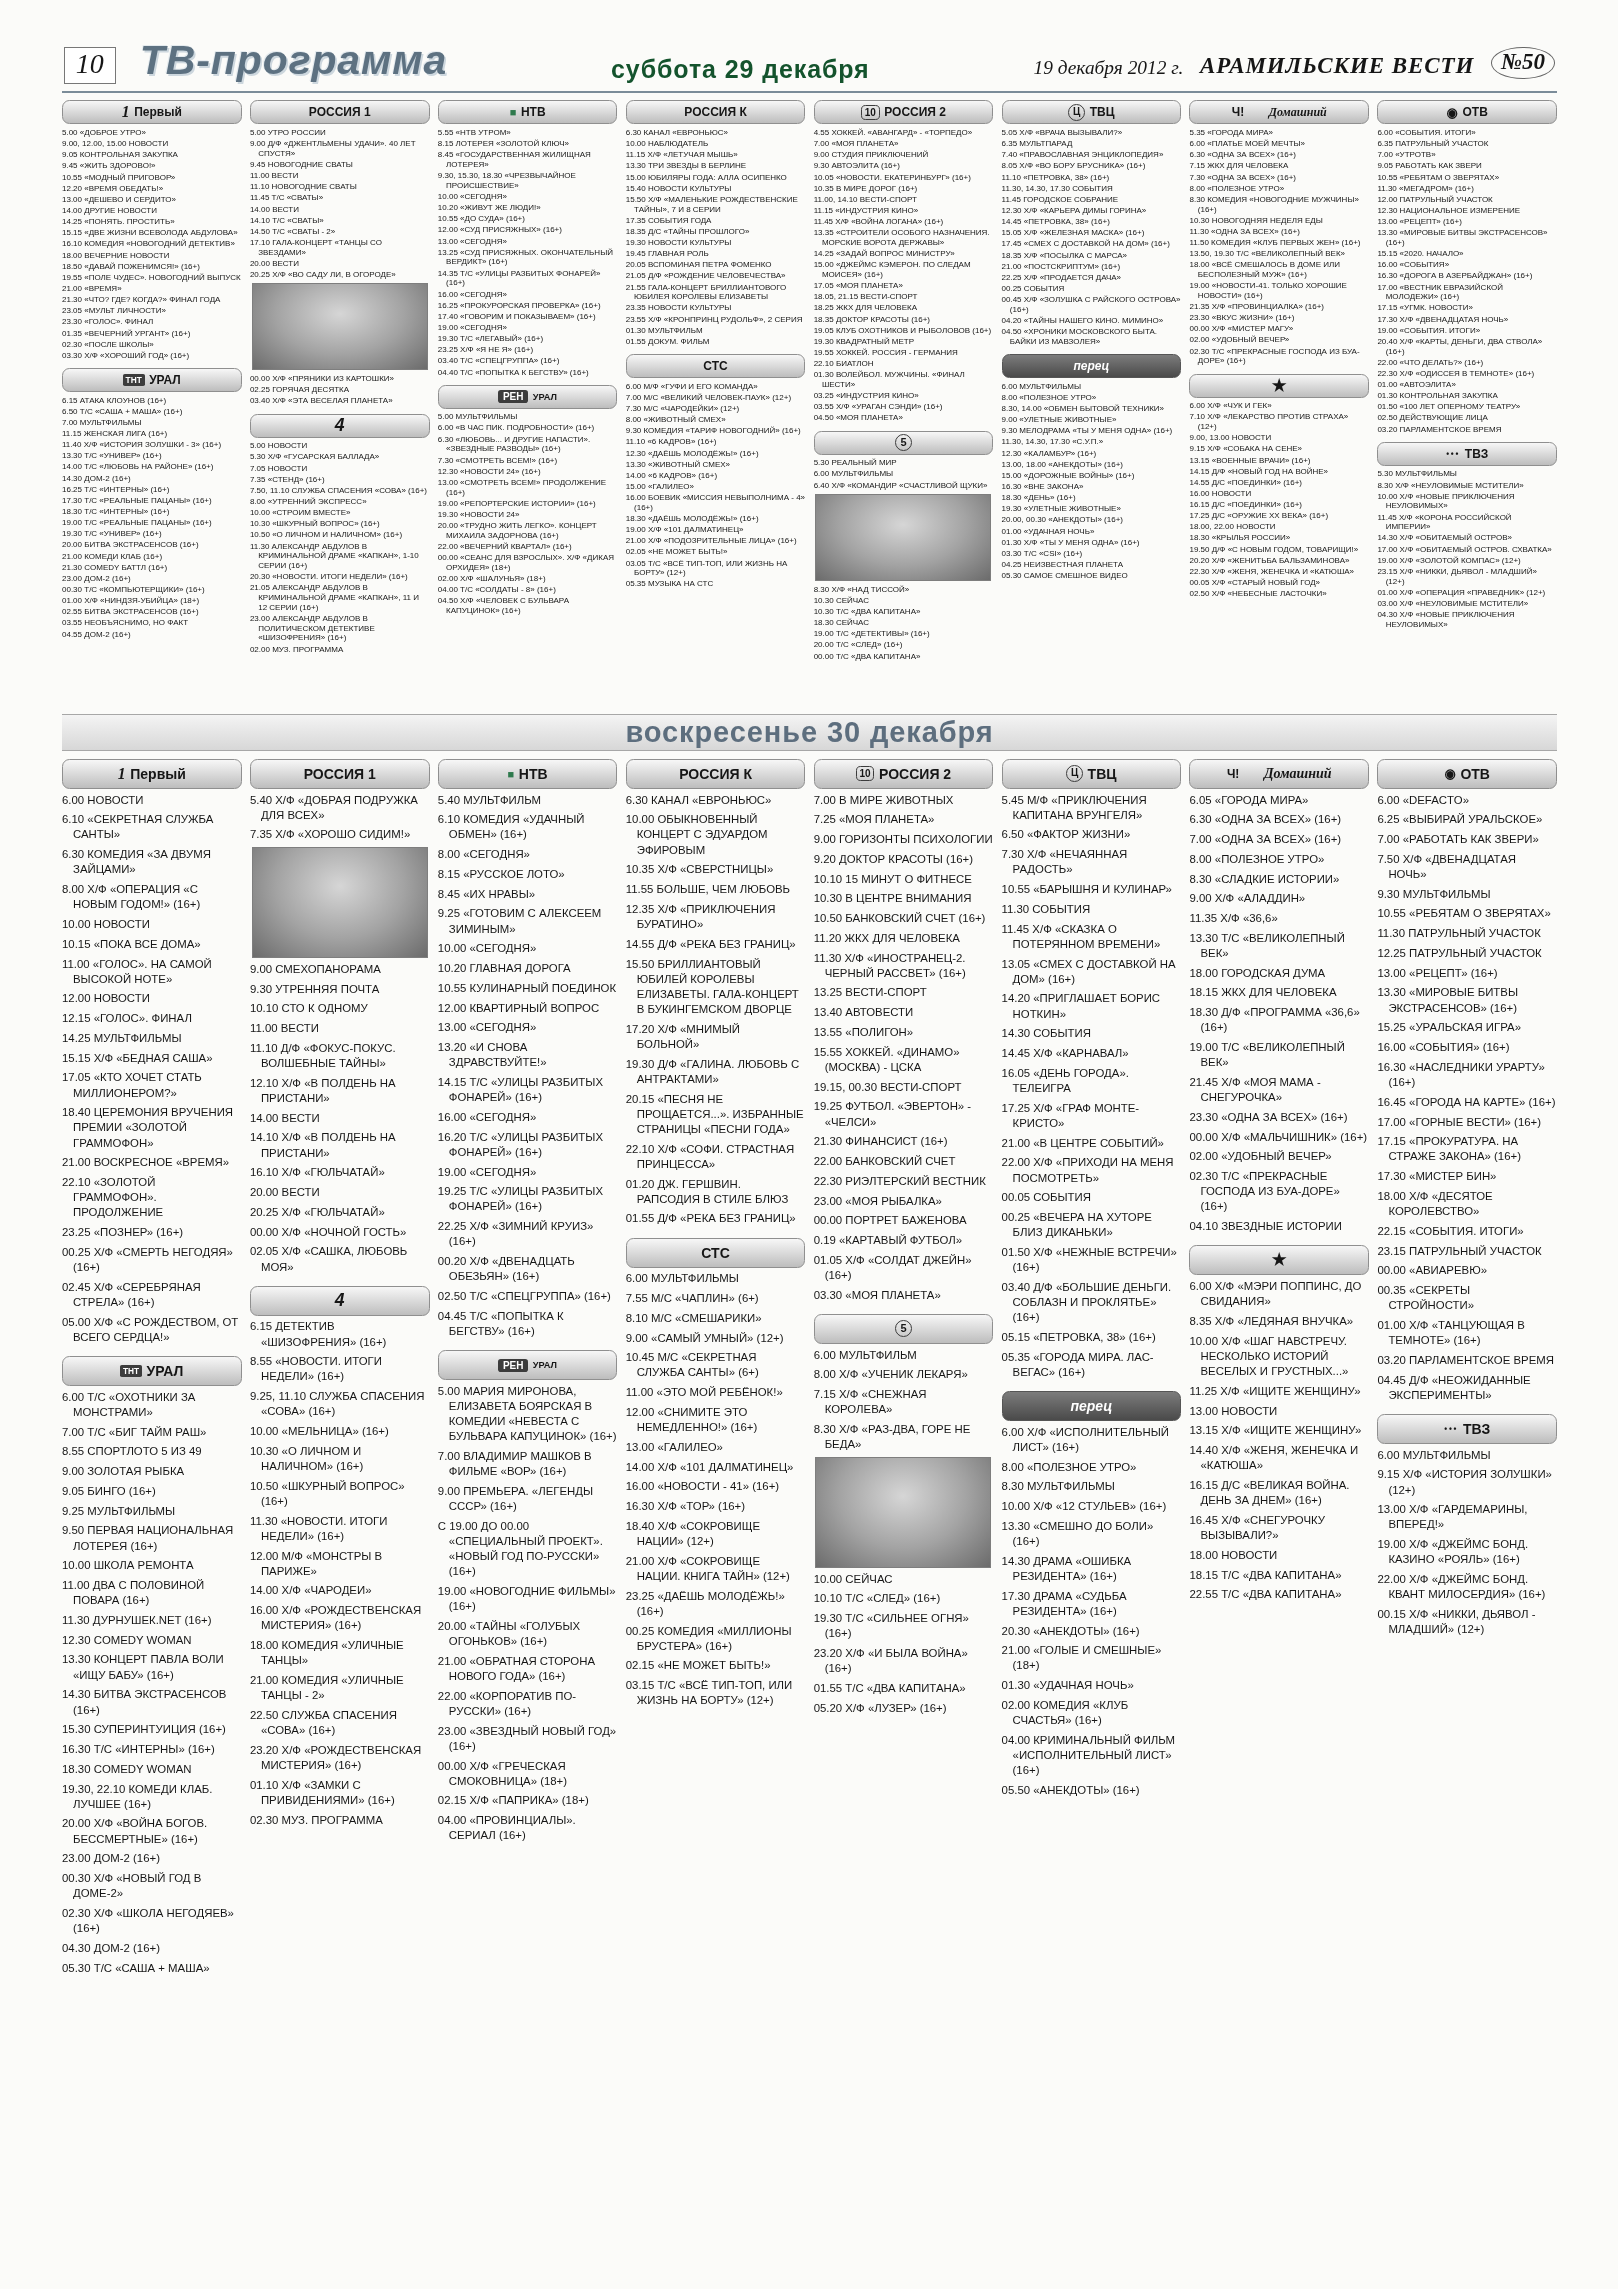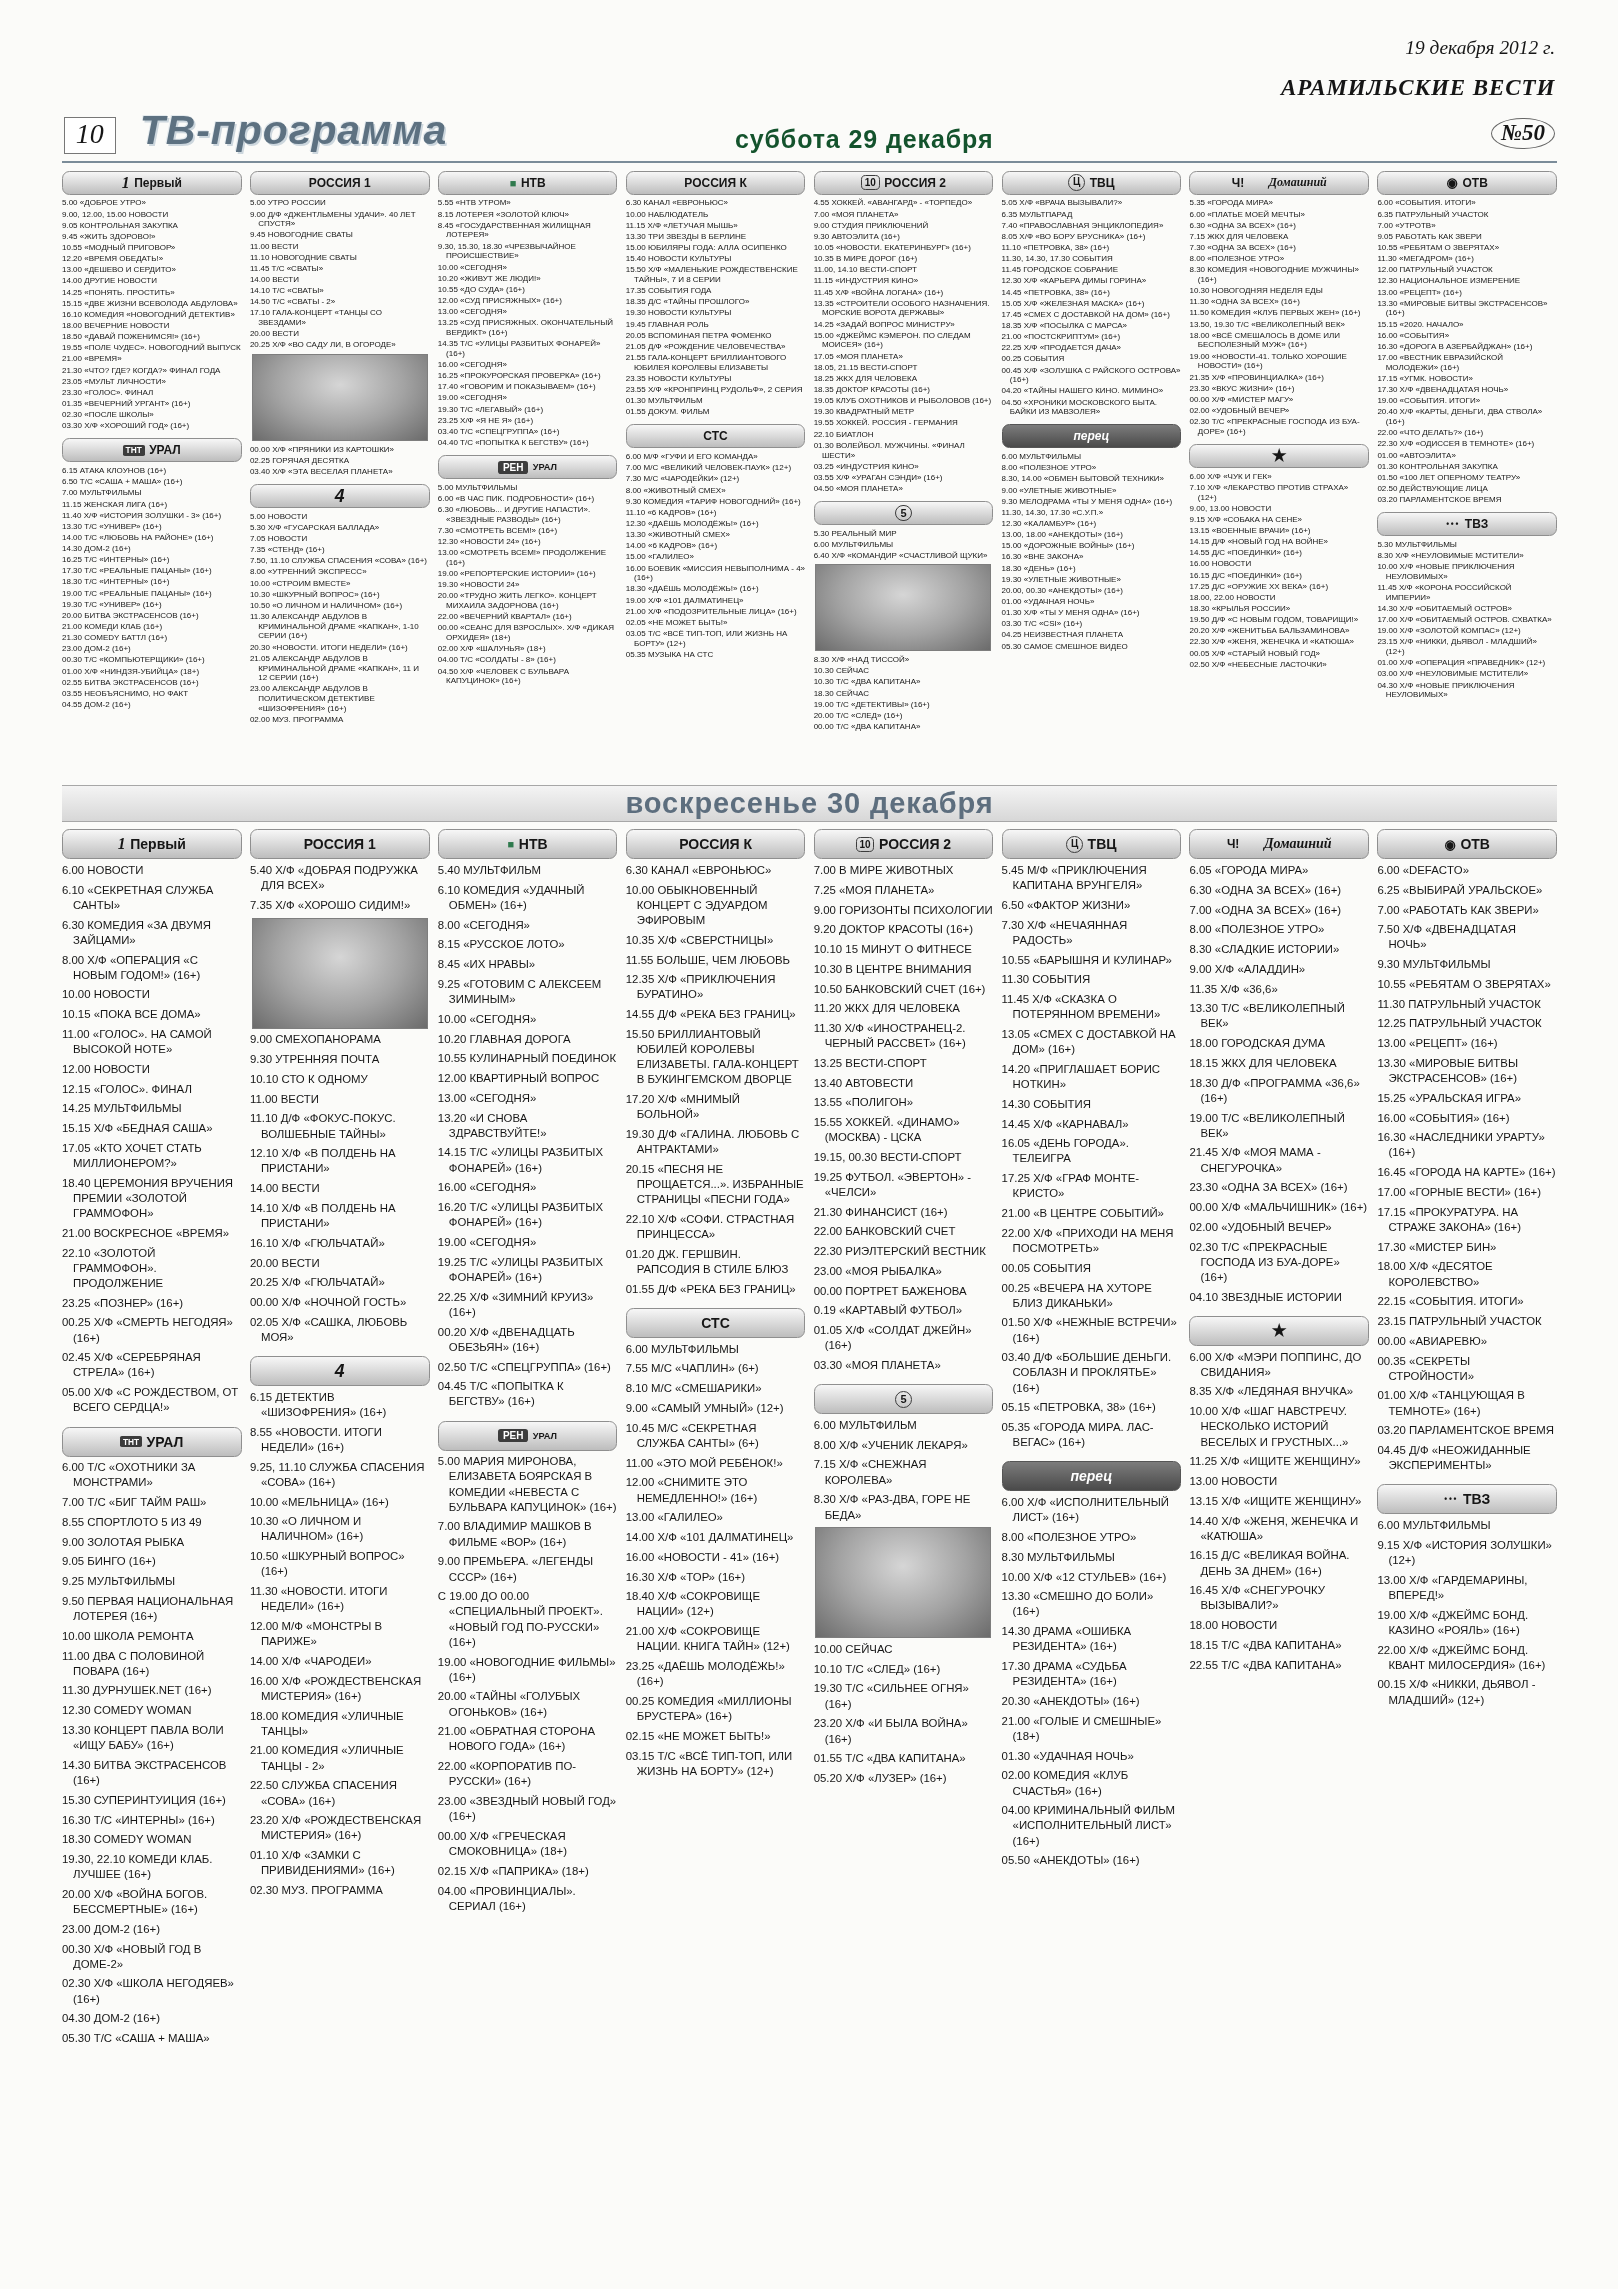--- a/index.html
+++ b/index.html
@@ -8,21 +8,21 @@
     background:#fbfbf9;color:#161616;
     font-family:"Liberation Sans",sans-serif;
   }
   .sheet{box-sizing:border-box;width:100%;height:100%;padding:31px 62px 0;}
   
   .page-header{display:flex;align-items:flex-end;gap:24px;padding:5.5px 1.8px 7.4px;border-bottom:2.8px double #7b8c99;}
   .pagenum-box{font-family:"Liberation Serif",serif;font-style:italic;font-size:28px;border:0.9px solid #777;padding:0 11px 2.8px;background:#fff;}
   .masthead{font-size:41px;font-weight:bold;font-style:italic;color:#5d7181;
     text-shadow:1.8px 1.8px 0 #cdd7de,-0.9px -0.9px 0 #e4eaee;letter-spacing:0.9px;white-space:nowrap;}
   .day-title{font-size:25px;font-weight:bold;color:#14532d;letter-spacing:0.9px;flex:1;text-align:center;white-space:nowrap;}
-  .issue-info{display:flex;align-items:flex-end;gap:16.6px;padding-bottom:4.6px;white-space:nowrap;flex-direction:column;}
+  .issue-info{display:flex;align-items:flex-end;gap:16.6px;padding-bottom:4.6px;white-space:nowrap;}
   .issue-date{font-family:"Liberation Serif",serif;font-style:italic;font-size:19.4px;}
   .paper-name{font-family:"Liberation Serif",serif;font-weight:bold;font-style:italic;font-size:23px;letter-spacing:0.9px;}
   .issue-no{font-family:"Liberation Serif",serif;font-style:italic;font-weight:bold;font-size:23px;border:1.8px solid #666;border-radius:50%;padding:0.9px 9.2px 2.8px;}
   
   .tv-grid{display:grid;grid-template-columns:repeat(8,1fr);column-gap:8.3px;overflow:hidden;margin-top:7.4px;}
   .sat{height:605px;}
   .sun{height:1464px;}
   .col{min-width:0;}
   .ch-head{display:flex;align-items:center;justify-content:center;gap:4.6px;height:22px;
     background:linear-gradient(#f7f7f7,#bdbdbd);border:0.9px solid #8f8f8f;border-radius:7.4px;

